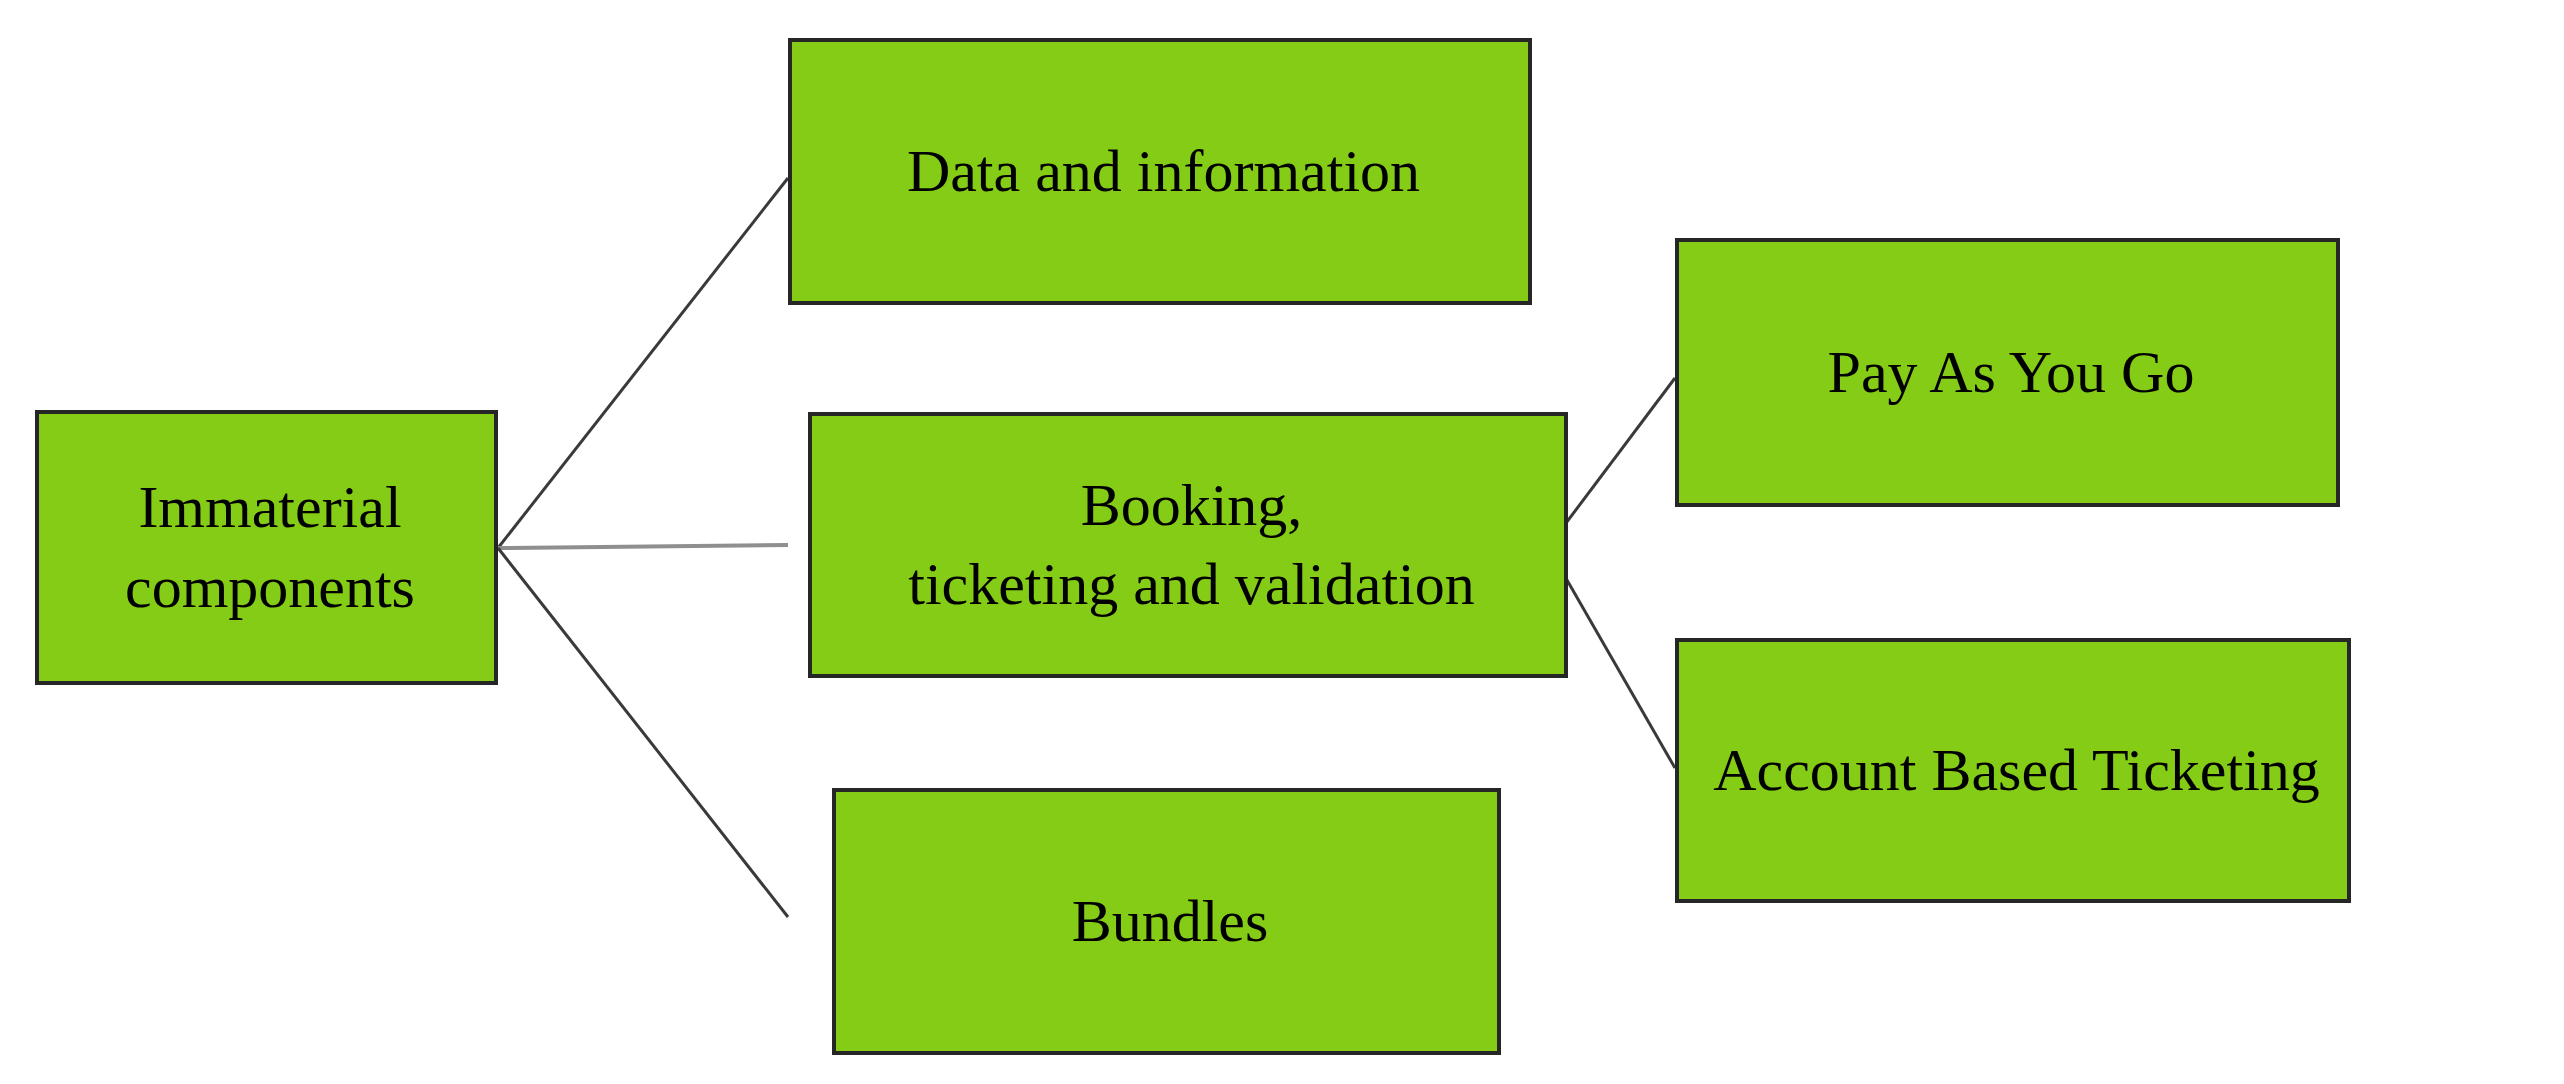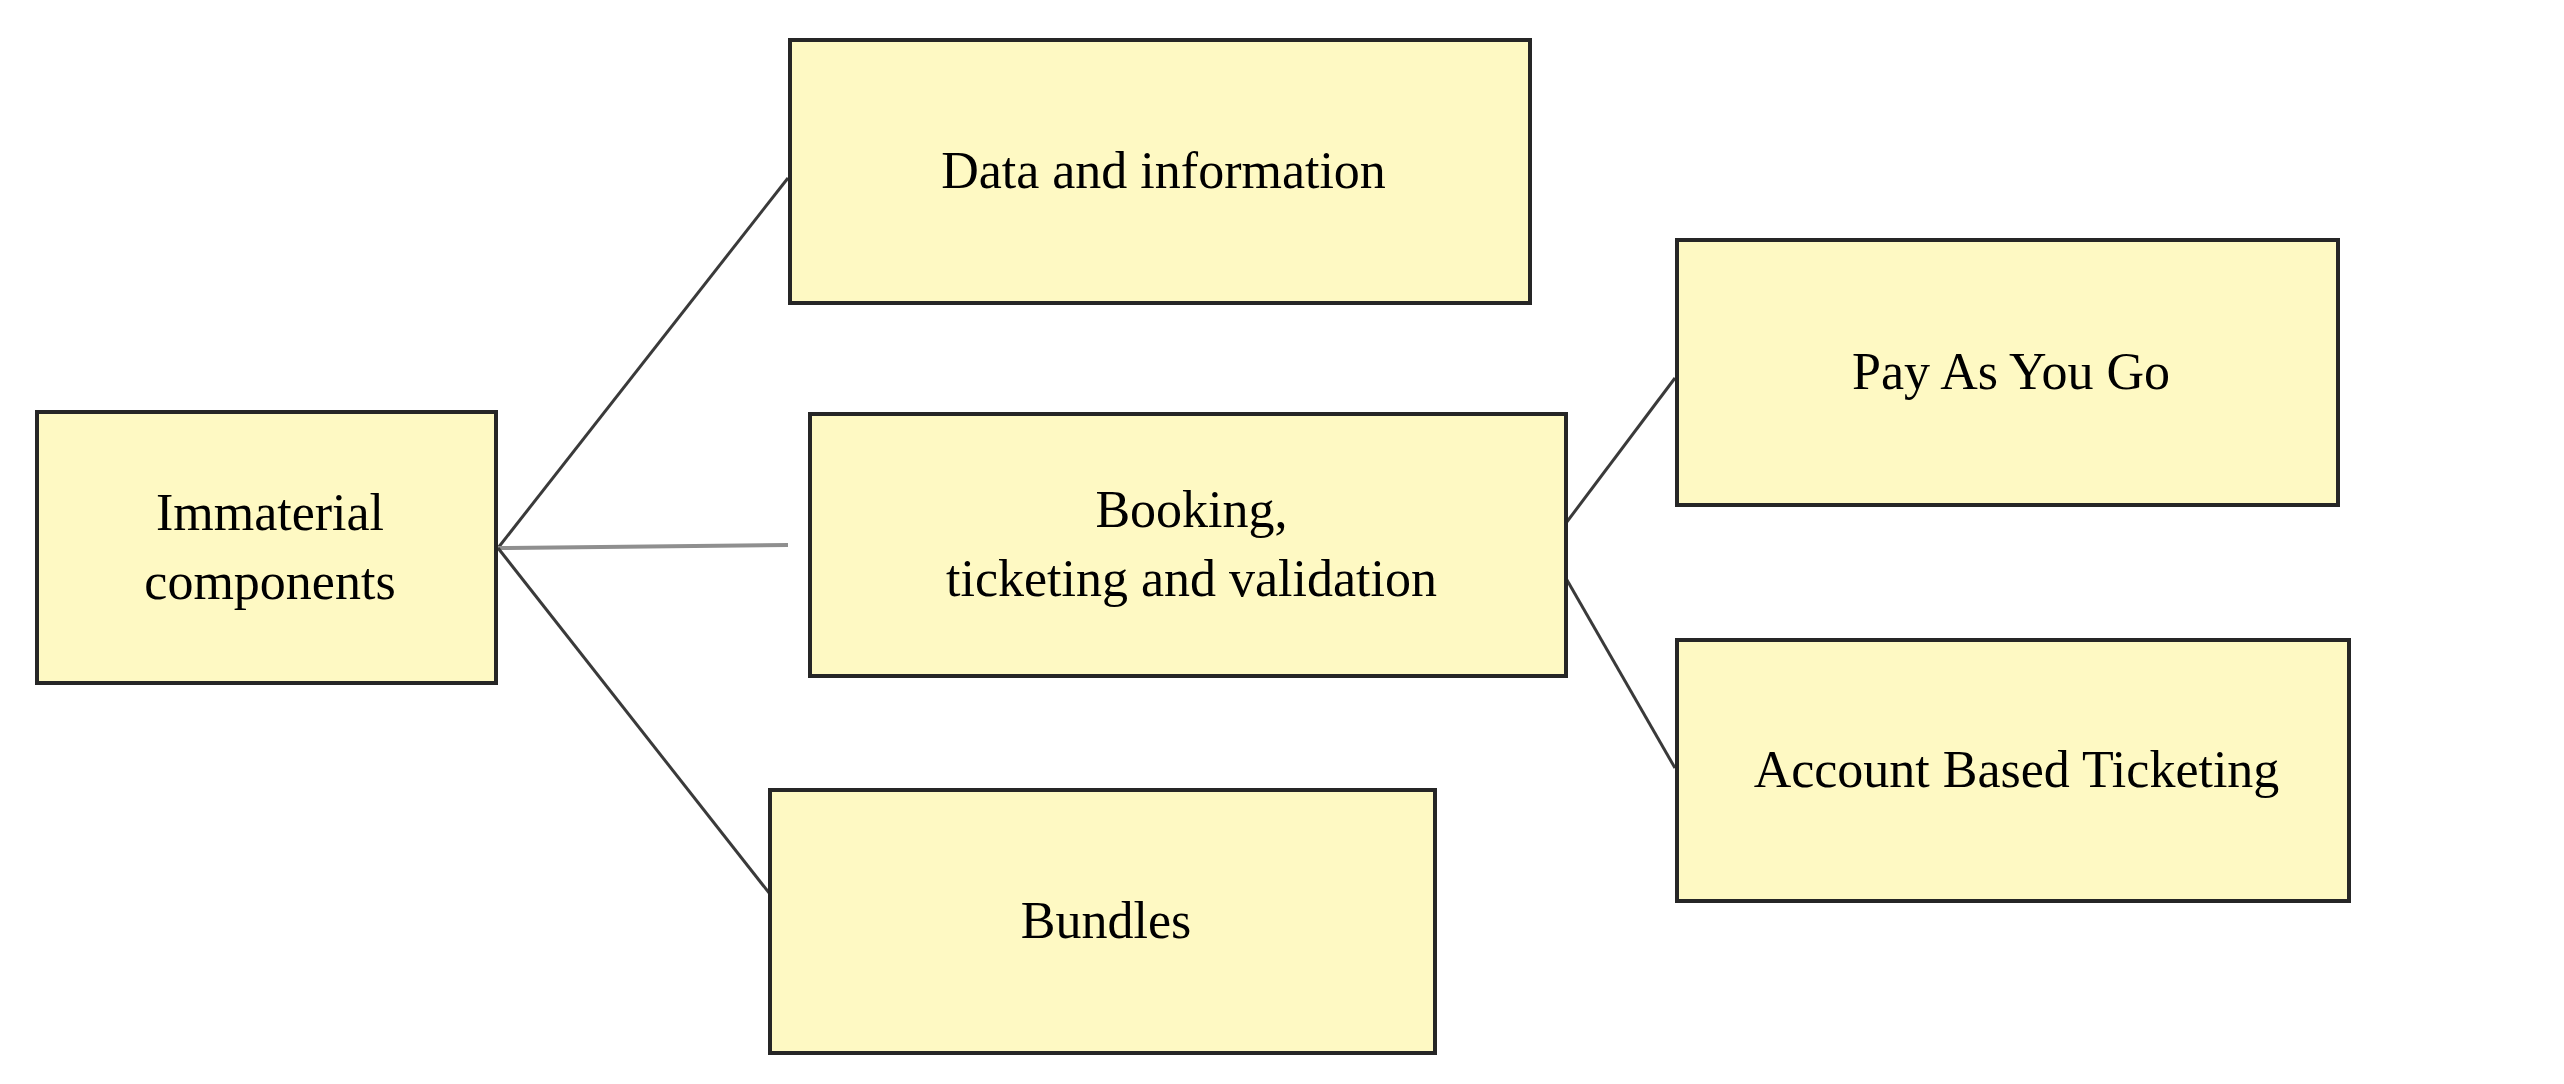--- a/index.html
+++ b/index.html
@@ -27,39 +27,39 @@
     stroke-width: 3;
   }
   .connectors line.light {
     stroke: #8f8f8f;
     stroke-width: 4;
   }
   .node {
     position: absolute;
     box-sizing: border-box;
     border: 4px solid #262626;
-    background: #fef9c3;
+    background: #84cc16;
     display: flex;
     flex-direction: column;
     align-items: center;
     justify-content: center;
     text-align: center;
     color: #000000;
-    font-size: 52px;
+    font-size: 60px;
     line-height: 1.32;
     padding-left: 7px;
   }
   .node .line {
     display: block;
     white-space: nowrap;
   }
   .node-immaterial { left: 35px;   top: 410px; width: 463px; height: 275px; }
   .node-data       { left: 788px;  top: 38px;  width: 744px; height: 267px; }
   .node-booking    { left: 788px;  top: 412px; width: 760px; height: 266px; margin-left: 20px; }
-  .node-bundles    { left: 768px;  top: 788px; width: 669px; height: 267px; }
+  .node-bundles    { left: 832px;  top: 788px; width: 669px; height: 267px; }
   .node-payg       { left: 1675px; top: 238px; width: 665px; height: 269px; }
   .node-abt        { left: 1675px; top: 638px; width: 676px; height: 265px; }
 </style>
 </head>
 <body>
 
 <div class="canvas">
 
   <svg class="connectors" viewBox="0 0 2564 1084" xmlns="http://www.w3.org/2000/svg">
     <line x1="498" y1="548" x2="788" y2="178"></line>

